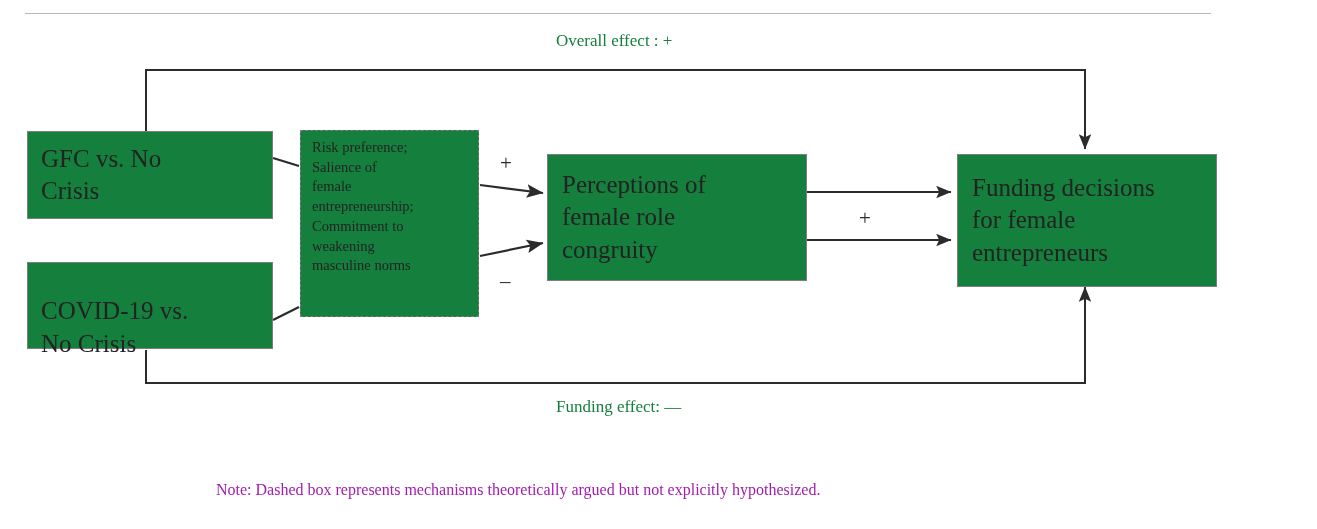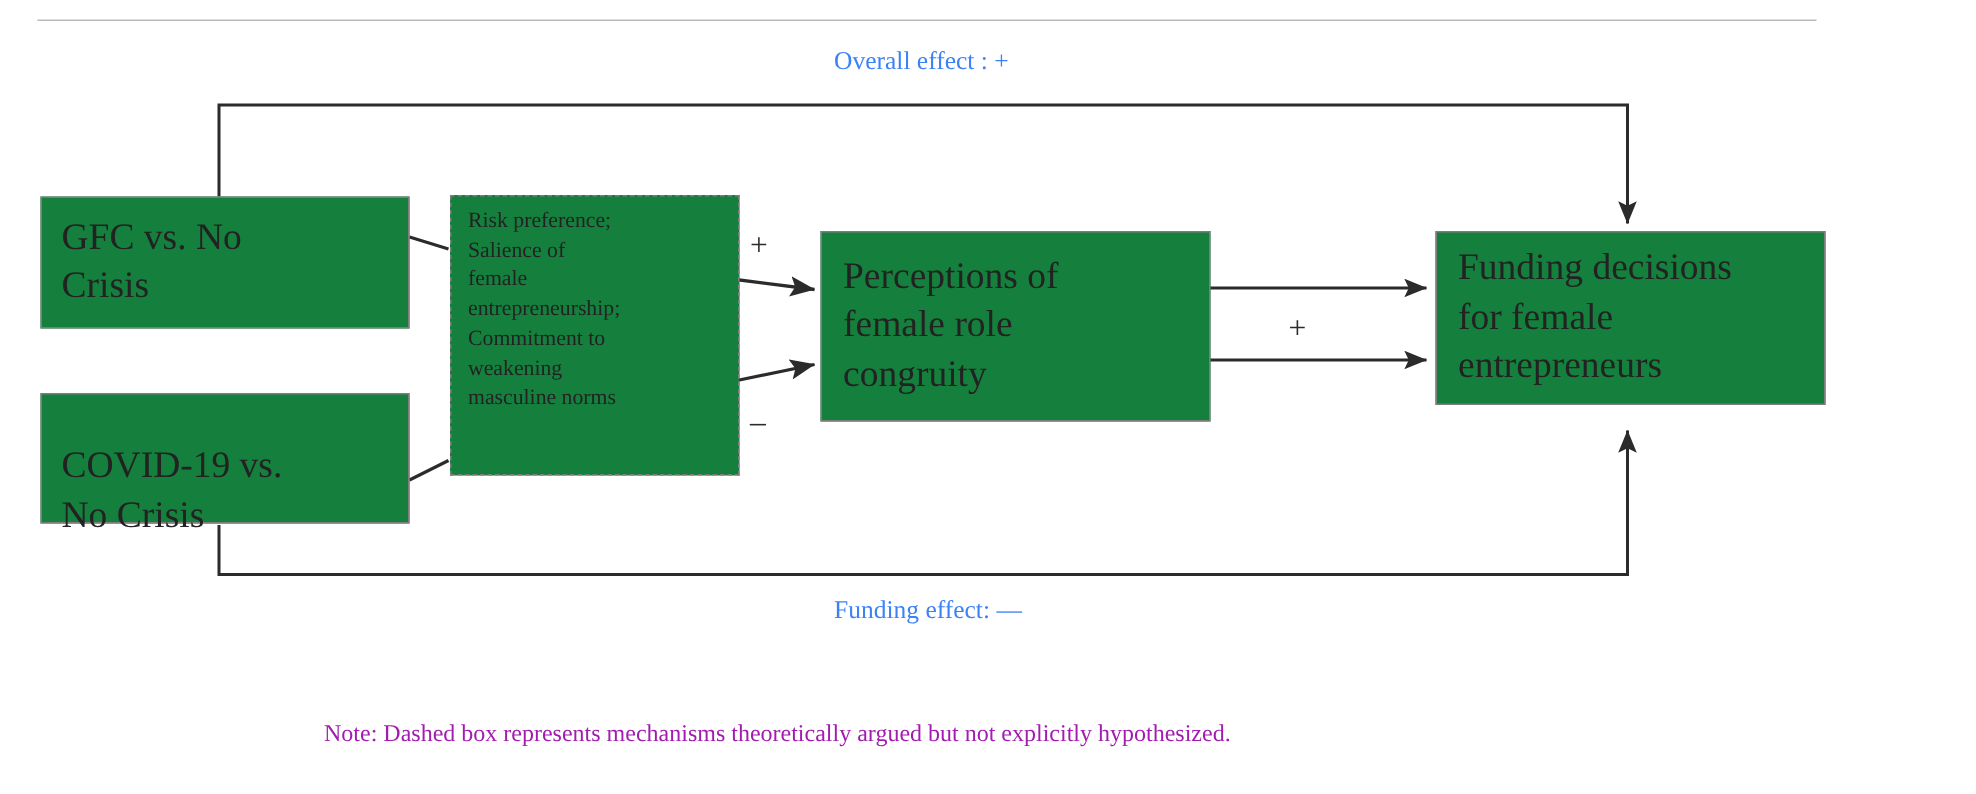--- a/index.html
+++ b/index.html
@@ -66,49 +66,49 @@
 
   .node-covid {
     left: 27px; top: 262px;
     width: 246px; height: 87px;
     padding: 0 0 0 13px;
   }
   .node-covid .node-text { font-size: 25px; margin-top: 44px; }
 
   .node-mechanisms {
     left: 300px; top: 130px;
-    width: 193px; height: 187px;
+    width: 179px; height: 187px;
     border: 1.8px dashed #7d7d7d;
     padding: 7px 0 0 11px;
     align-items: flex-start;
   }
   .node-mechanisms .node-text {
     font-size: 14.5px;
     line-height: 1.36;
     font-family: "Liberation Serif", "DejaVu Serif", serif;
   }
 
   .node-perceptions {
     left: 547px; top: 154px;
     width: 260px; height: 127px;
     padding: 0 0 0 14px;
   }
   .node-perceptions .node-text { font-size: 25px; }
 
   .node-funding {
     left: 957px; top: 154px;
-    width: 260px; height: 116px;
+    width: 260px; height: 133px;
     padding: 0 0 0 14px;
   }
   .node-funding .node-text { font-size: 25px; }
 
   
   .label {
     position: absolute;
-    color: #3b82f6;
+    color: #15803d;
     white-space: nowrap;
   }
   .label-overall-top {
     left: 556px; top: 31px;
     font-size: 17px;
   }
   .label-overall-bottom {
     left: 556px; top: 397px;
     font-size: 17px;
   }

